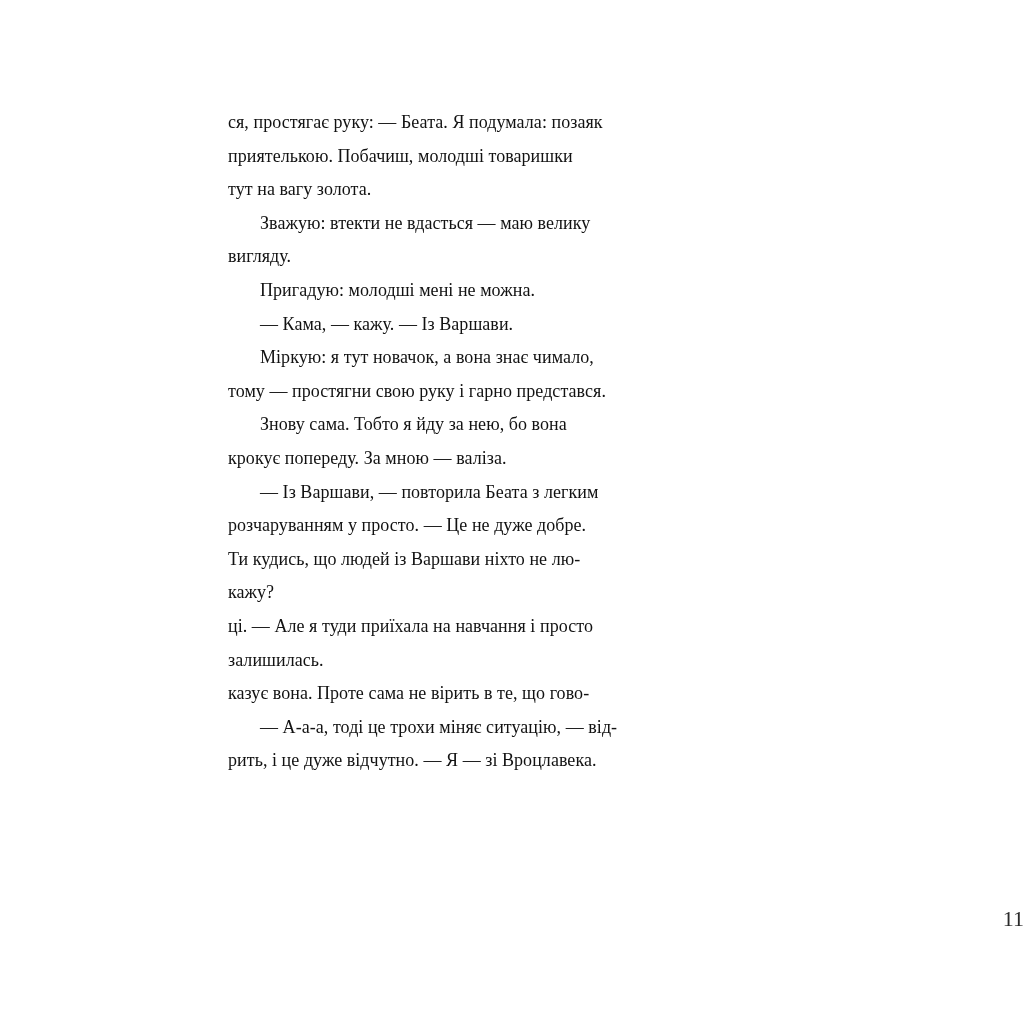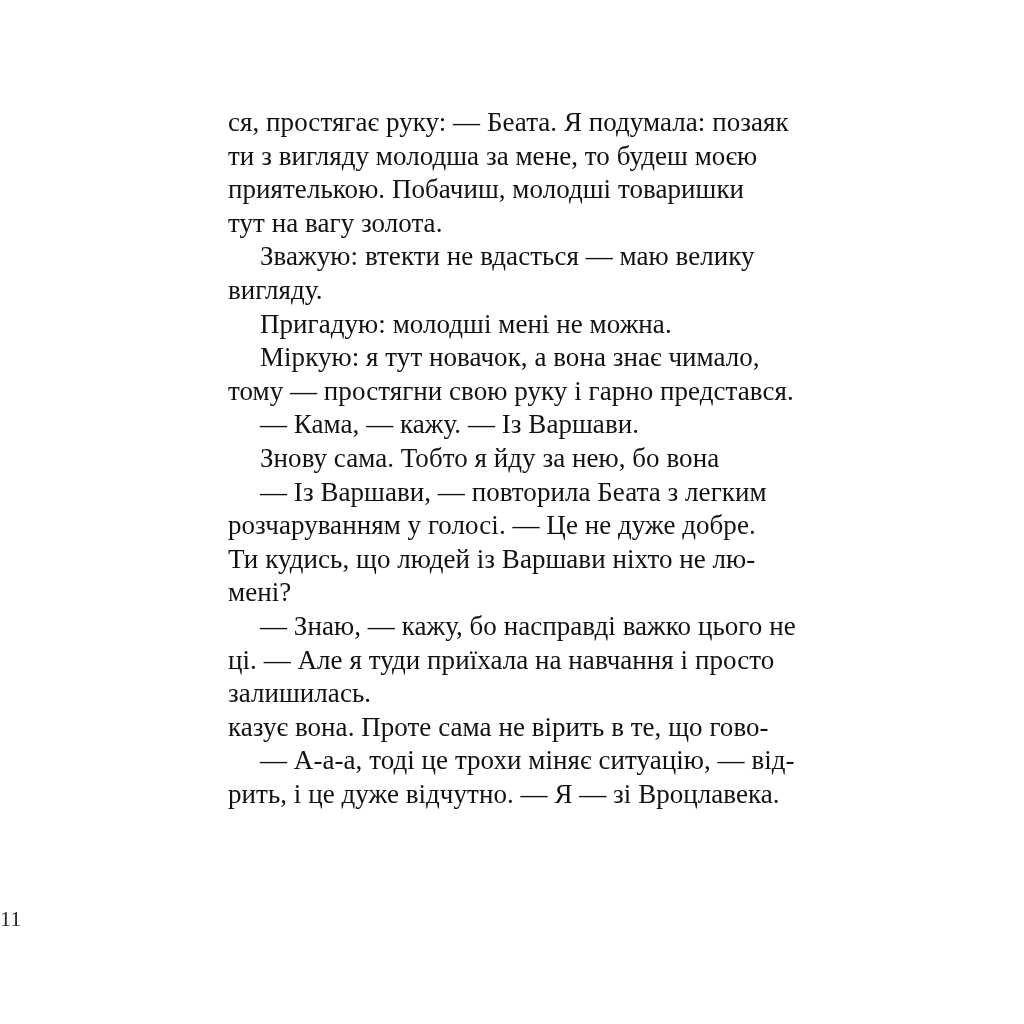--- a/index.html
+++ b/index.html
@@ -19,83 +19,82 @@
     -webkit-font-smoothing: antialiased;
   }
   .text-block {
     position: absolute;
     left: 228px;
     top: 106px;
     width: 534px;
   }
   .para {
     margin: 0;
-    font-size: 27px;
+    font-size: 18px;
     line-height: 33.6px;
     color: #121212;
     text-align: left;
     letter-spacing: 0.05px;
     white-space: nowrap;
     font-family: Liberation Serif, serif;
   }
   .para .line {
     display: block;
   }
   .para .line.indent {
     padding-left: 32px;
   }
   .page-number {
     position: absolute;
     left: 0;
     top: 905px;
     width: 1024px;
-    text-align: left;
+    text-align: right;
     font-size: 22px;
     line-height: 28px;
     color: #2a2a2a;
     font-family: "Liberation Serif", "DejaVu Serif", serif;
   }
 </style>
 </head>
 <body>
 
 <div class="page" style="background: rgb(255, 255, 255); color: rgb(18, 18, 18);">
 
   <div class="text-block">
       <p class="para">
         <span class="line">ся, простягає руку: — Беата. Я подумала: позаяк</span>
-        <span class="line">ти з вигляду молодша за мене, то будеш моєю</span>
         <span class="line">приятелькою. Побачиш, молодші товаришки</span>
         <span class="line">тут на вагу золота.</span>
       </p>
       <p class="para">
         <span class="line indent">Зважую: втекти не вдасться — маю велику</span>
         <span class="line">вигляду.</span>
       </p>
       <p class="para">
         <span class="line indent">Пригадую: молодші мені не можна.</span>
       </p>
       <p class="para">
+        <span class="line indent">— Кама, — кажу. — Із Варшави.</span>
+      </p>
+      <p class="para">
         <span class="line indent">Міркую: я тут новачок, а вона знає чимало,</span>
         <span class="line">тому — простягни свою руку і гарно представся.</span>
       </p>
       <p class="para">
-        <span class="line indent">— Кама, — кажу. — Із Варшави.</span>
-      </p>
-      <p class="para">
         <span class="line indent">Знову сама. Тобто я йду за нею, бо вона</span>
+        <span class="line">крокує попереду. За мною — валіза.</span>
       </p>
       <p class="para">
         <span class="line indent">— Із Варшави, — повторила Беата з легким</span>
-        <span class="line">розчаруванням у голосі. — Це не дуже добре.</span>
+        <span class="line">розчаруванням у просто. — Це не дуже добре.</span>
         <span class="line">Ти кудись, що людей із Варшави ніхто не лю-</span>
-        <span class="line">мені?</span>
+        <span class="line">кажу?</span>
       </p>
       <p class="para">
-        <span class="line indent">— Знаю, — кажу, бо насправді важко цього не</span>
         <span class="line">ці. — Але я туди приїхала на навчання і просто</span>
         <span class="line">залишилась.</span>
       </p>
       <p class="para">
         <span class="line">казує вона. Проте сама не вірить в те, що гово-</span>
         <span class="line indent">— А-а-а, тоді це трохи міняє ситуацію, — від-</span>
         <span class="line">рить, і це дуже відчутно. — Я — зі Вроцлавека.</span>
       </p>
     </div>
 

